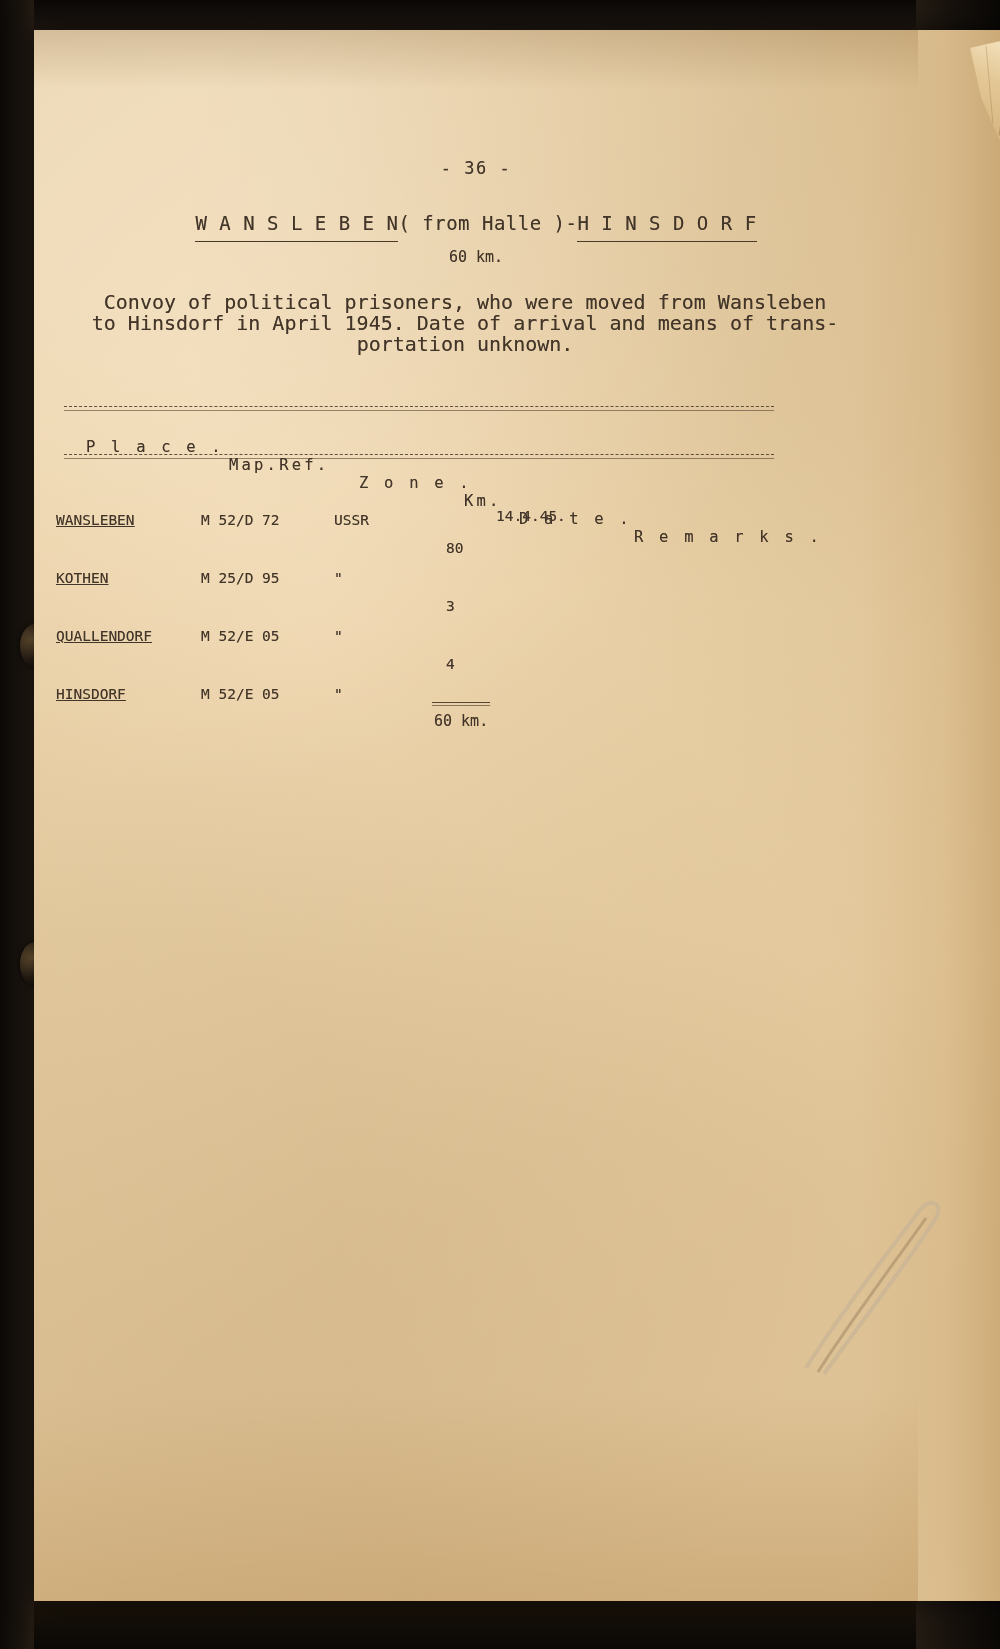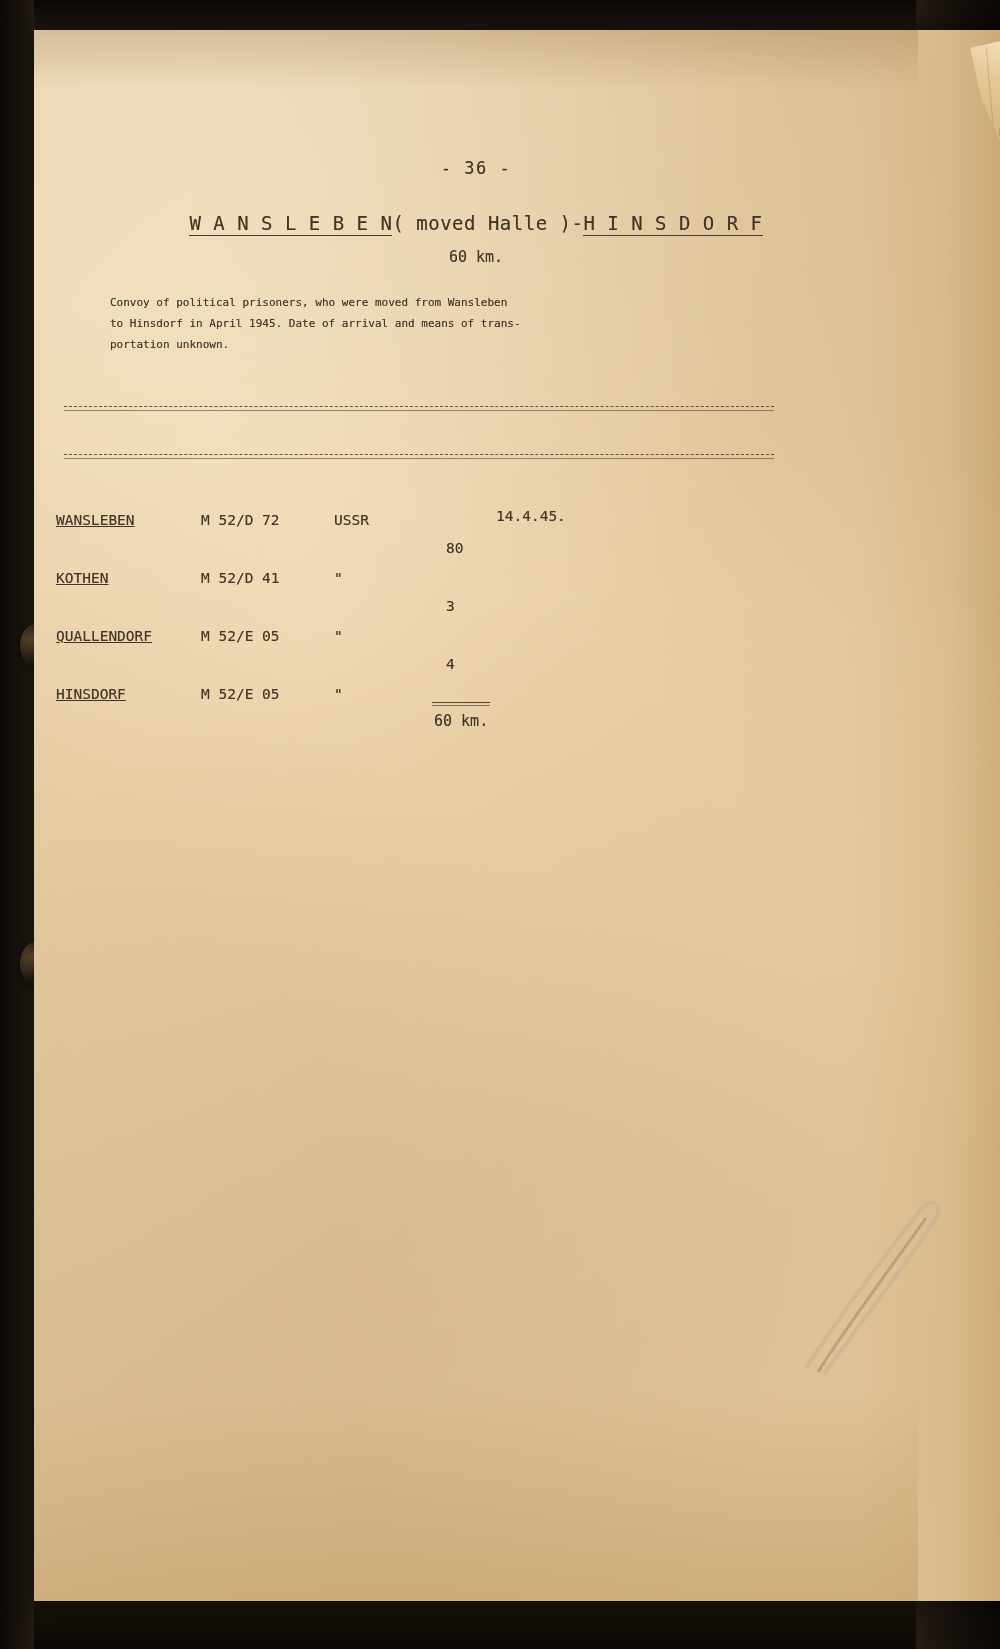--- a/index.html
+++ b/index.html
@@ -169,35 +169,35 @@
     letter-spacing: 1.5px;
   }
 
   #doc-title {
     top: 182px;
     left: 0; width: 884px;
     text-align: center;
     font-size: 19px;
     letter-spacing: 0.5px;
   }
-  #doc-title .u { border-bottom: 1.6px solid #4a3a2a; padding-bottom: 1px; }
+  #doc-title .u { border-bottom: 1.6px solid #4a3a2a; padding-bottom: 7px; }
 
   #doc-distance {
     top: 218px;
     left: 0; width: 884px;
     text-align: center;
     font-size: 15px;
   }
 
   #doc-note {
     top: 262px;
-    left: 76px;
+    left: 48px;
     width: 766px;
-    text-align: left;
-    font-size: 11px;
+    text-align: center;
+    font-size: 20px;
     line-height: 21px;
     white-space: pre-line;
   }
 
   
   .rule {
     position: absolute;
     left: 30px;
     width: 710px;
     height: 0;
@@ -276,41 +276,49 @@
     <div class="mottle"></div>
     <div class="age-top"></div>
     <div class="age-right"></div>
     <div class="age-bottom"></div>
     <div class="corner-fold"></div>
     <div class="corner-crease"></div>
     <div class="corner-crease2"></div>
 
     <div class="typed" id="page-number">- 36 -</div>
 
-    <div class="typed" id="doc-title"><span class="u">W A N S L E B E N</span><span>( moved Halle )-</span><span class="u">H I N S D O R F</span></div>
+    <div class="typed" id="doc-title"><span class="u">W A N S L E B E N</span><span>( from Halle )-</span><span class="u">H I N S D O R F</span></div>
 
     <div class="typed" id="doc-distance">60 km.</div>
 
     <div class="typed" id="doc-note">Convoy of political prisoners, who were moved from Wansleben
 to Hinsdorf in April 1945. Date of arrival and means of trans-
 portation unknown.</div>
 
     <div class="rule double" id="rule-top"></div>
     <div class="rule double" id="rule-mid"></div>
 
+    <div id="table-head" class="typed">
+      <span class="col col-place">P l a c e .</span>
+      <span class="col col-mapref">Map.Ref.</span>
+      <span class="col col-zone">Z o n e .</span>
+      <span class="col col-km">Km.</span>
+      <span class="col col-date">D a t e .</span>
+      <span class="col col-remarks">R e m a r k s .</span>
+    </div>
 
     <span class="typed cell row-place" style="top:482px">WANSLEBEN</span>
     <span class="typed cell row-mapref" style="top:482px">M 52/D 72</span>
     <span class="typed cell row-zone" style="top:482px">USSR</span>
     <span class="typed cell date-val" style="top:478px">14.4.45.</span>
 
     <span class="typed cell km-val" style="top:510px">80</span>
 
     <span class="typed cell row-place" style="top:540px">KOTHEN</span>
-    <span class="typed cell row-mapref" style="top:540px">M 52/D 41</span>
+    <span class="typed cell row-mapref" style="top:540px">M 25/D 95</span>
     <span class="typed cell row-zone" style="top:540px">"</span>
 
     <span class="typed cell km-val" style="top:568px">3</span>
 
     <span class="typed cell row-place" style="top:598px">QUALLENDORF</span>
     <span class="typed cell row-mapref" style="top:598px">M 52/E 05</span>
     <span class="typed cell row-zone" style="top:598px">"</span>
 
     <span class="typed cell km-val" style="top:626px">4</span>
 

